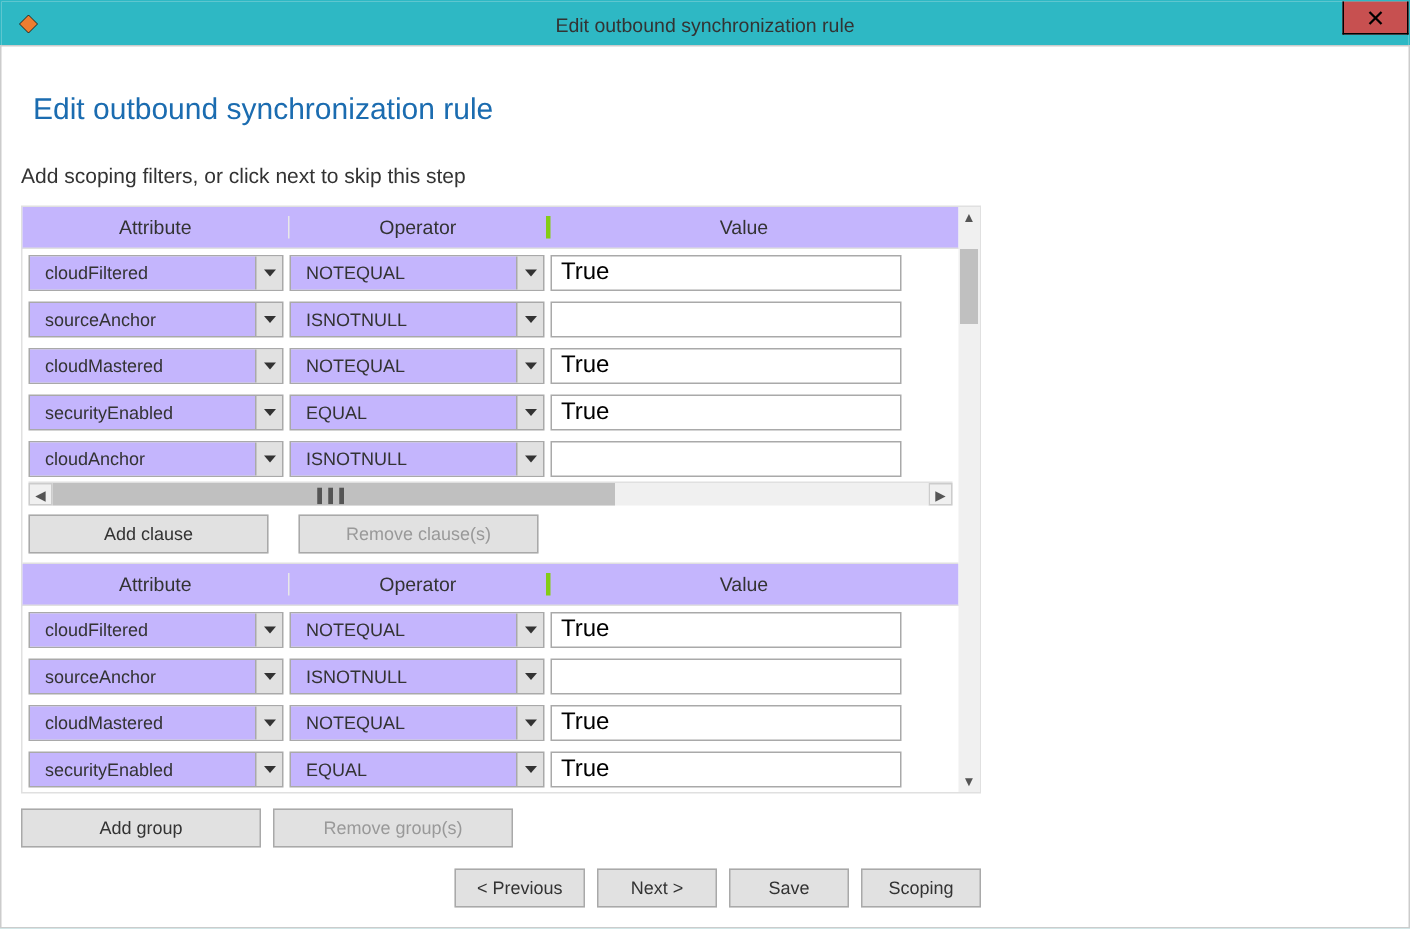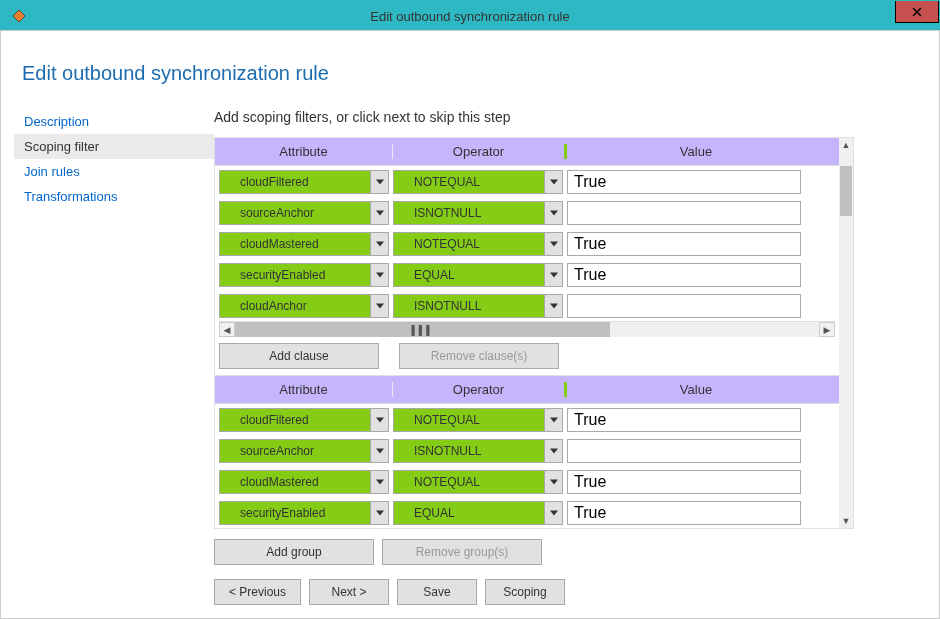--- a/index.html
+++ b/index.html
@@ -24,37 +24,37 @@
   .vscroll .arrow-up, .vscroll .arrow-down { position: absolute; right: 0; width: 14px; height: 14px; display: flex; align-items: center; justify-content: center; font-size: 9px; color: #555; }
   .vscroll .arrow-up { top: 0; }
   .vscroll .arrow-down { bottom: 0; }
   .group-table { }
   .grid-header { display: flex; height: 28px; align-items: center; border-bottom: 1px solid #e0e0e0; background: #c4b5fd; }
   .col-attr { width: 178px; text-align: center; font-size: 13px; border-right: 1px solid #e8e8e8; }
   .col-op { width: 174px; text-align: center; font-size: 13px; border-right: 3px solid #84cc16; }
   .col-val { width: 258px; text-align: center; font-size: 13px; }
   .grid-row { display: flex; height: 31px; align-items: center; padding: 3px 4px; }
   .combo { display: flex; height: 24px; border: 1px solid #a9a9a9; margin-right: 4px; }
-  .combo-body { background: #84cc16; padding-left: 20px; display: flex; align-items: center; font-size: 12px; color: #333; }
+  .combo-body { background: #c4b5fd; padding-left: 10px; display: flex; align-items: center; font-size: 12px; color: #333; }
   .combo-arrow { width: 18px; border-left: 1px solid #a9a9a9; background: #e1e1e1; display: flex; align-items: center; justify-content: center; }
   .combo-arrow svg { width: 8px; height: 6px; }
   .combo.attr .combo-body { width: 150px; }
   .combo.op .combo-body { width: 150px; }
   .value-input { height: 24px; width: 234px; border: 1px solid #a9a9a9; padding: 0 6px; font-size: 16px; background: #fff; }
   .hscroll { height: 16px; display: flex; border-top: 1px solid #e0e0e0; margin: 0 4px; }
   .hscroll .h-arrow { width: 16px; background: #f0f0f0; display: flex; align-items: center; justify-content: center; font-size: 9px; color: #555; border: 1px solid #ccc; }
   .hscroll .h-track { flex: 1; background: #f0f0f0; position: relative; }
   .hscroll .h-track .h-thumb { position: absolute; left: 0; top: 0; bottom: 0; width: 375px; background: #c0c0c0; }
   .h-mark { position: absolute; left: 50%; top: 50%; transform: translate(-50%,-50%); color: #555; font-size: 9px; letter-spacing: 1px; }
   .btn { height: 26px; min-width: 80px; background: #e1e1e1; border: 1px solid #a9a9a9; font-size: 12px; color: #333; padding: 0 14px; cursor: default; display: inline-flex; align-items: center; justify-content: center; }
   .btn.disabled { color: #999; }
   .clause-buttons { display: flex; gap: 20px; padding: 6px 4px; align-items: flex-end; }
   .clause-buttons .btn, .group-buttons .btn { width: 160px; }
   .group-buttons { display: flex; gap: 8px; margin-bottom: 14px; }
-  .footer-buttons { display: flex; gap: 8px; width: 640px; }
+  .footer-buttons { display: flex; gap: 8px; justify-content: flex-end; width: 640px; }
   .group2 { border-top: 1px solid #e0e0e0; }
   .group2-clip { max-height: 130px; overflow: hidden; }
   .window-wrap { position: relative; width: 940px; height: 619px; }
 </style>
 </head>
 <body>
 
 <div class="window-wrap">
  <div class="window">
   <div class="titlebar">
@@ -70,26 +70,20 @@
             <line x1="9" y1="1" x2="1" y2="9" stroke="#000" stroke-width="1.5"></line>
           </svg>
     </div>
   </div>
 
   <div class="inner">
    <div class="pane">
     <div class="heading">Edit outbound synchronization rule</div>
 
     <div class="layout">
-      <div class="sidebar">
-        <div class="nav-item">Description</div>
-        <div class="nav-item selected">Scoping filter</div>
-        <div class="nav-item">Join rules</div>
-        <div class="nav-item">Transformations</div>
-      </div>
 
       <div class="content">
         <div class="step-title">Add scoping filters, or click next to skip this step</div>
 
         <div class="groups-area">
 
           <div class="group-table">
             <div class="grid-header">
               <div class="col-attr">Attribute</div>
               <div class="col-op">Operator</div>

